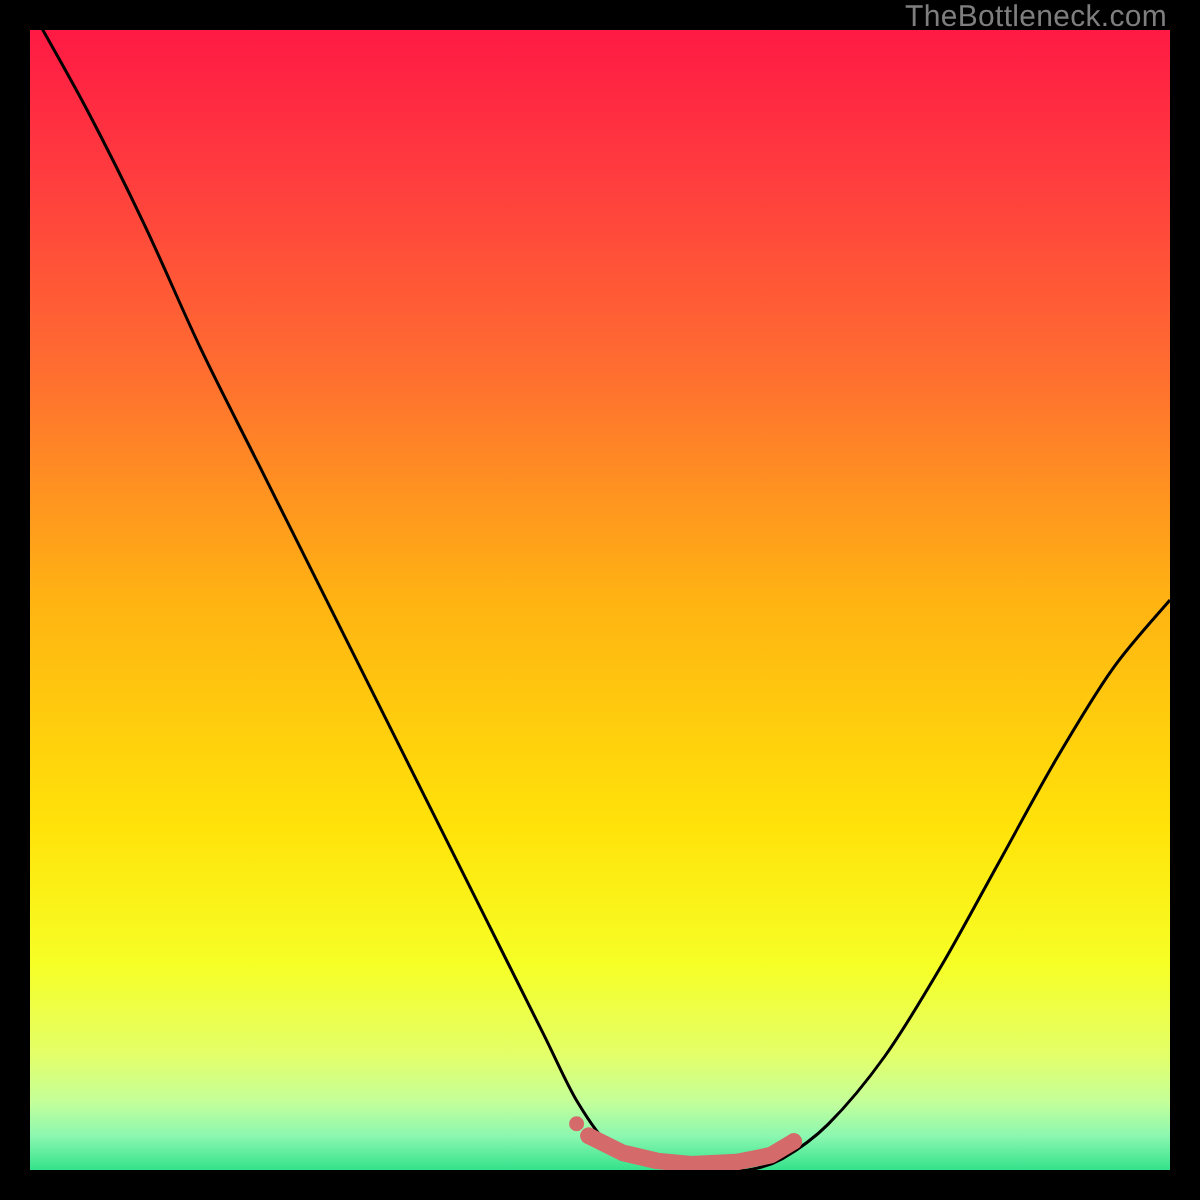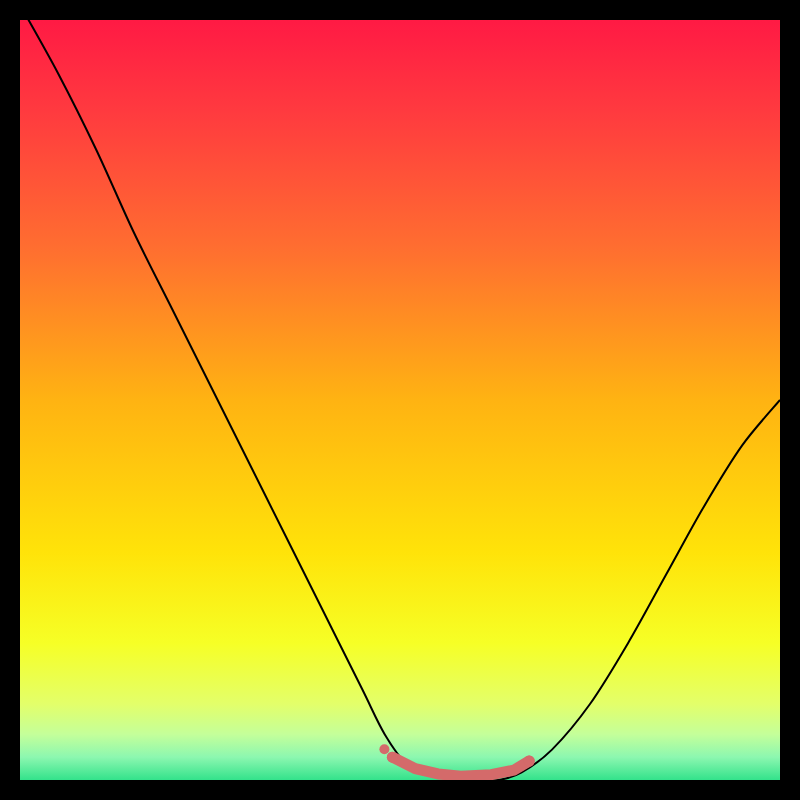--- a/index.html
+++ b/index.html
@@ -33,20 +33,21 @@
     font-size: 20px;
     font-weight: 500;
     letter-spacing: 0.2px;
   }
   svg { display: block; }
 </style>
 </head>
 <body>
 
 <div class="frame">
+  <div class="attribution">TheBottleneck.com</div>
 
   <div class="plot-area">
     <svg id="chart-svg" width="760" height="760" viewBox="0 0 760 760">
       <defs>
         <linearGradient id="bg-grad" x1="0" y1="0" x2="0" y2="1">
             <stop offset="0%" stop-color="#ff1a44"></stop>
             <stop offset="12%" stop-color="#ff3a3f"></stop>
             <stop offset="30%" stop-color="#ff6e30"></stop>
             <stop offset="50%" stop-color="#ffb312"></stop>
             <stop offset="70%" stop-color="#ffe309"></stop>

